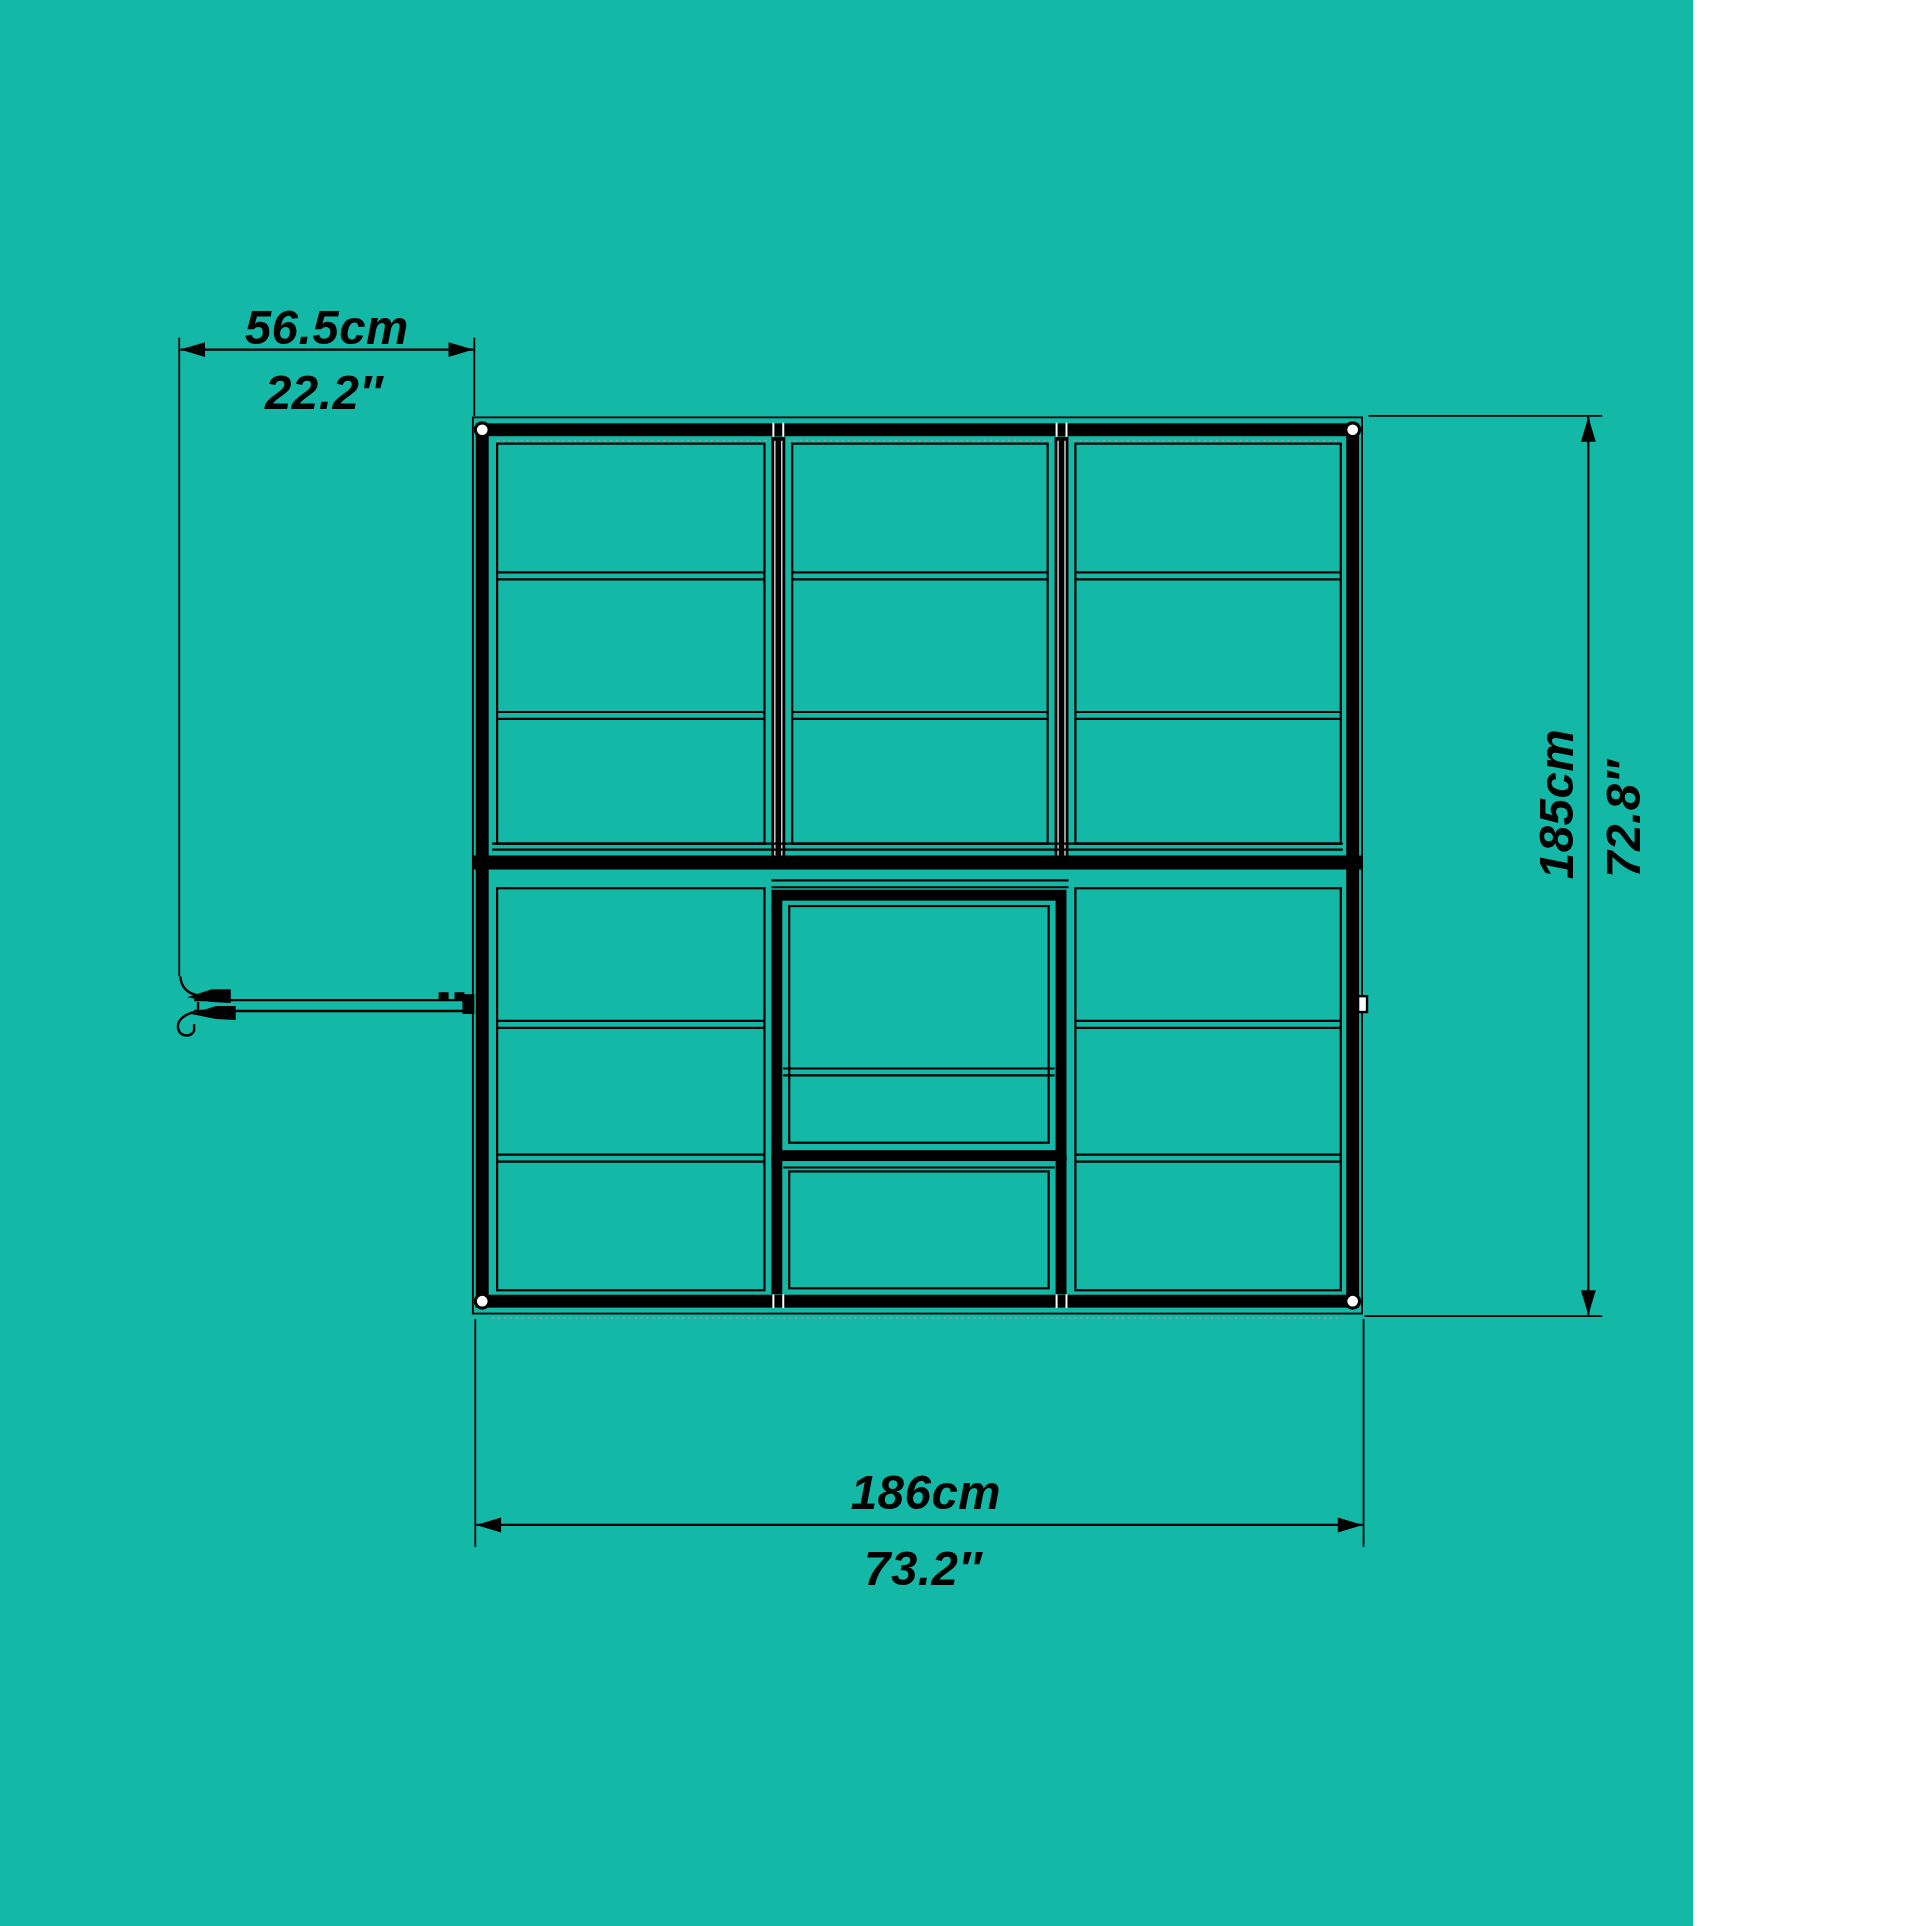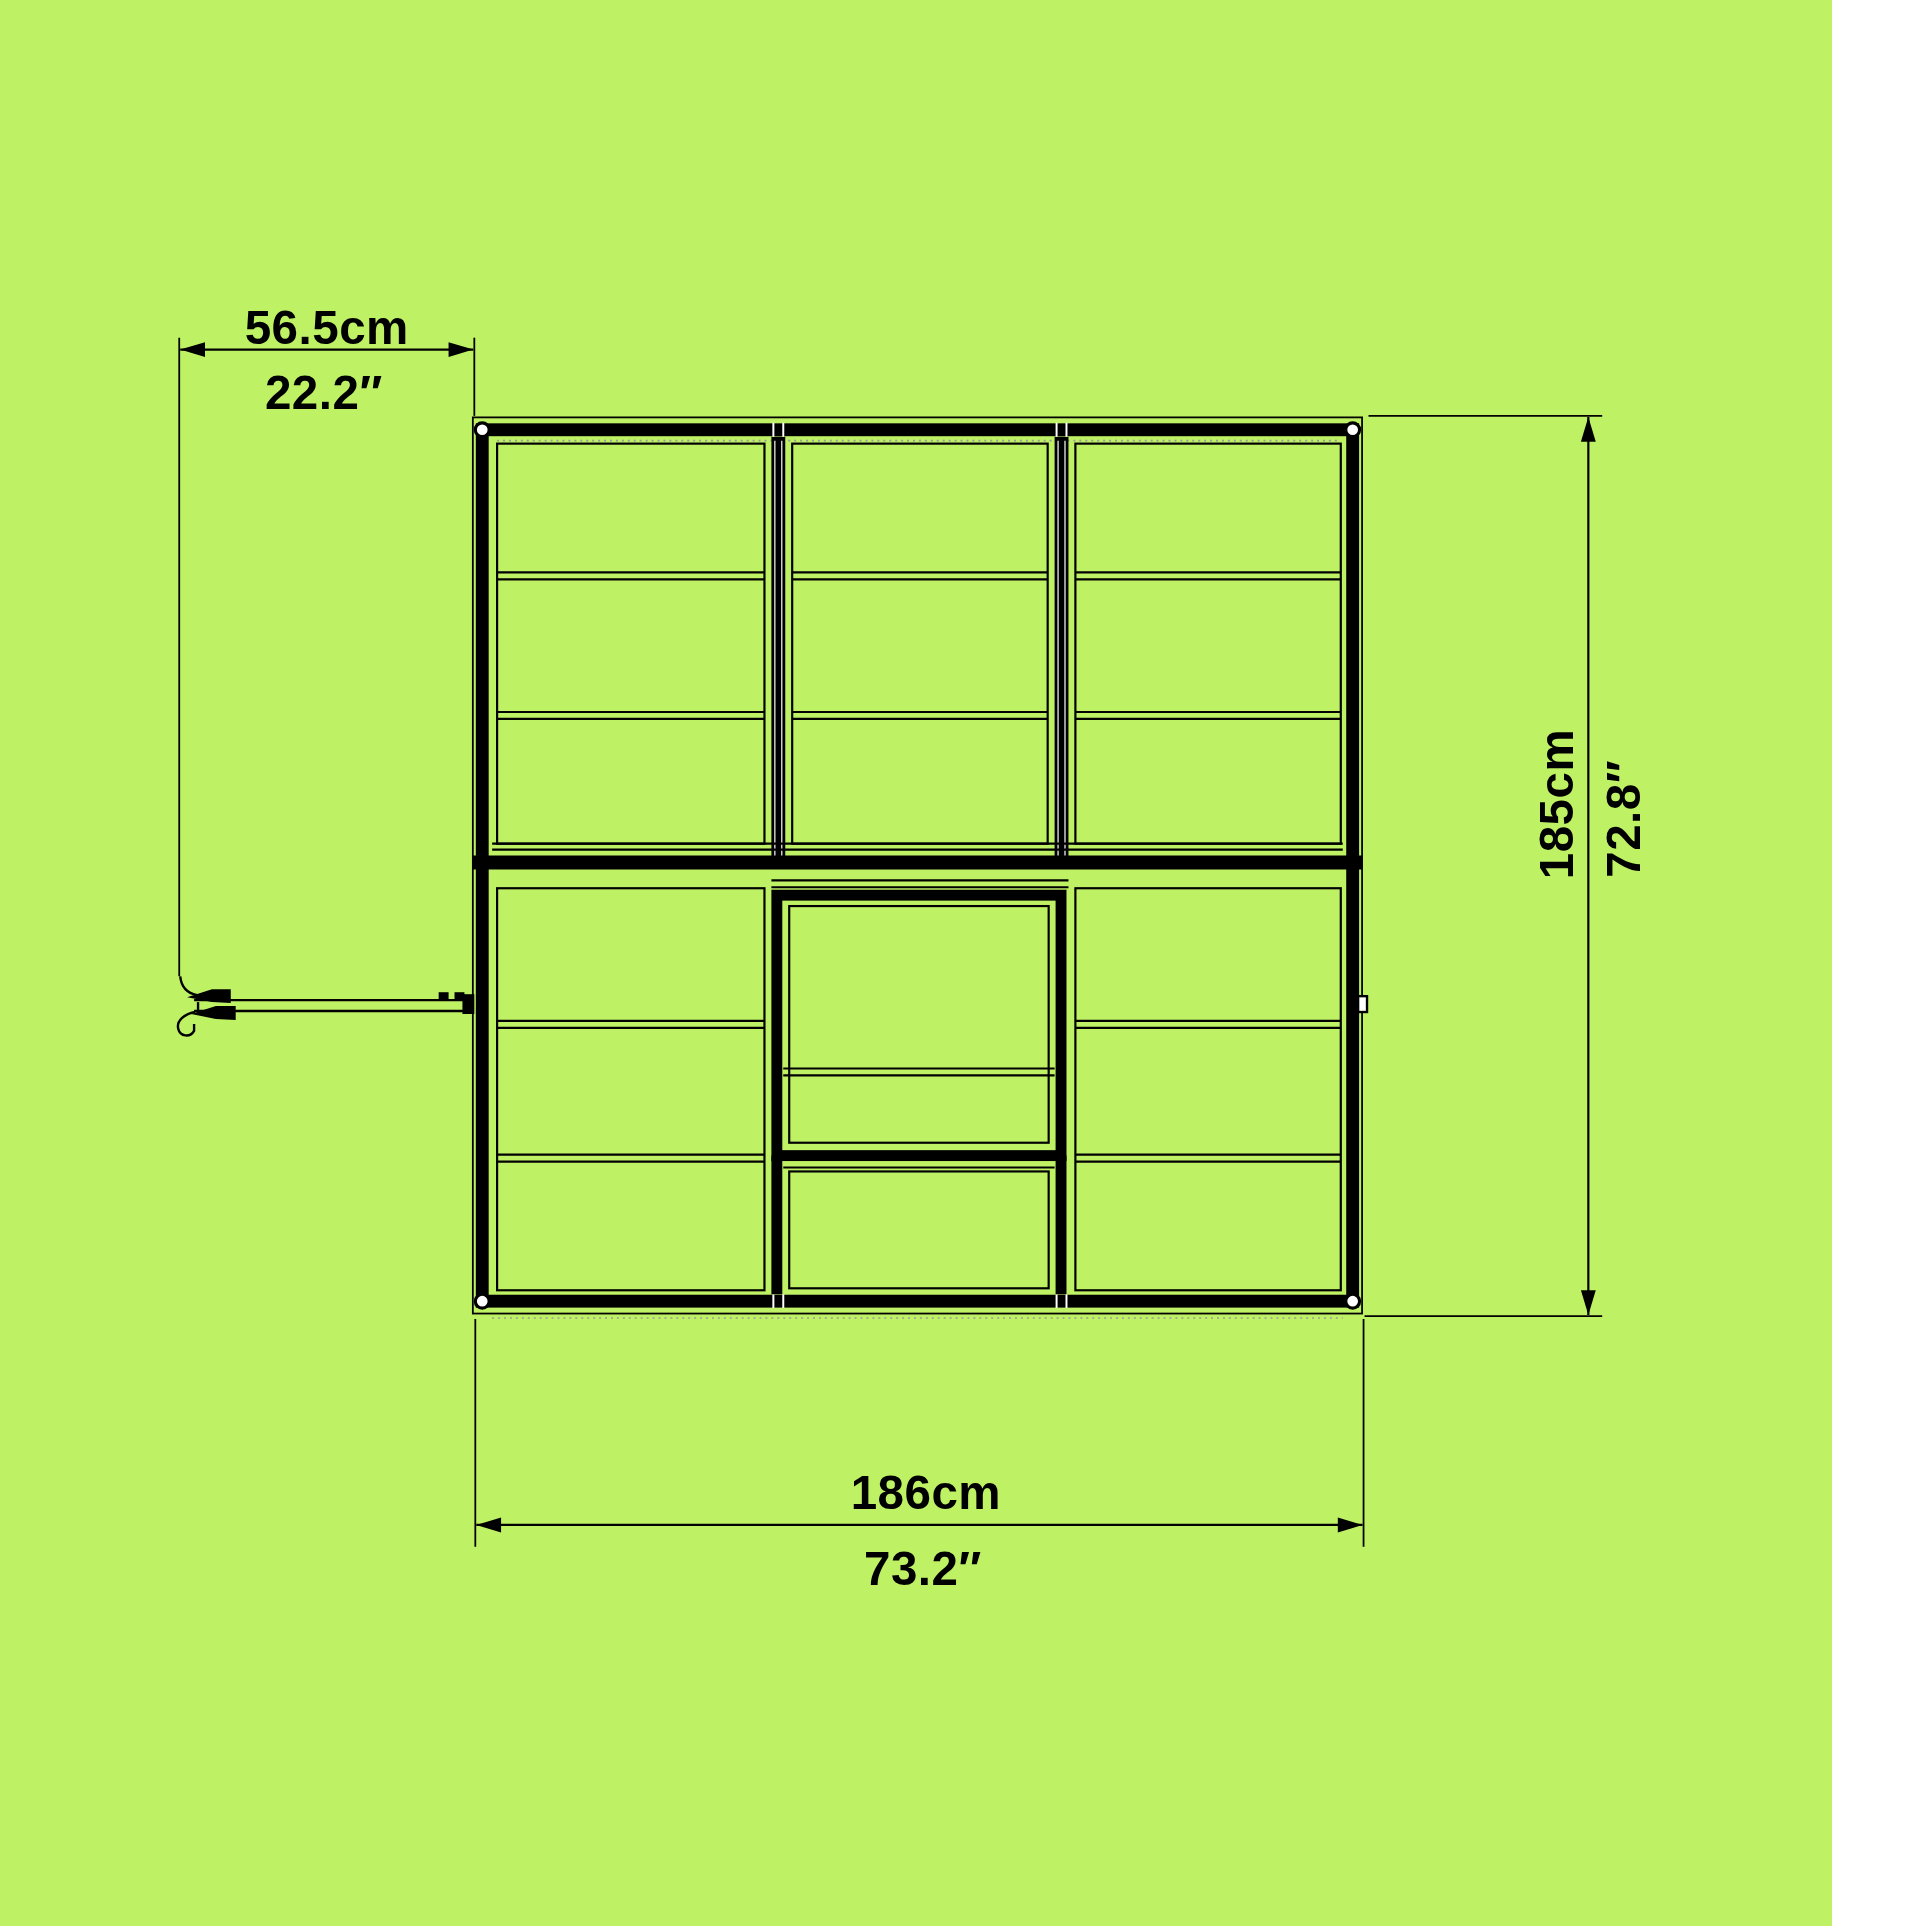--- a/index.html
+++ b/index.html
@@ -2,24 +2,25 @@
 <html><head>
 <meta charset="utf-8">
 <style>
   html, body {
     margin: 0;
     padding: 0;
     background: #ffffff;
   }
   .canvas {
     position: relative;
-    width: 1832px;
+    width: 1693px;
     height: 1927px;
-    background: #bef264;
+    background: #14b8a6;
     overflow: hidden;
+    font-style: italic;
   }
   svg.drawing {
     position: absolute;
     left: 0;
     top: 0;
     width: 1927px;
     height: 1927px;
     display: block;
   }
   .dim-label {

